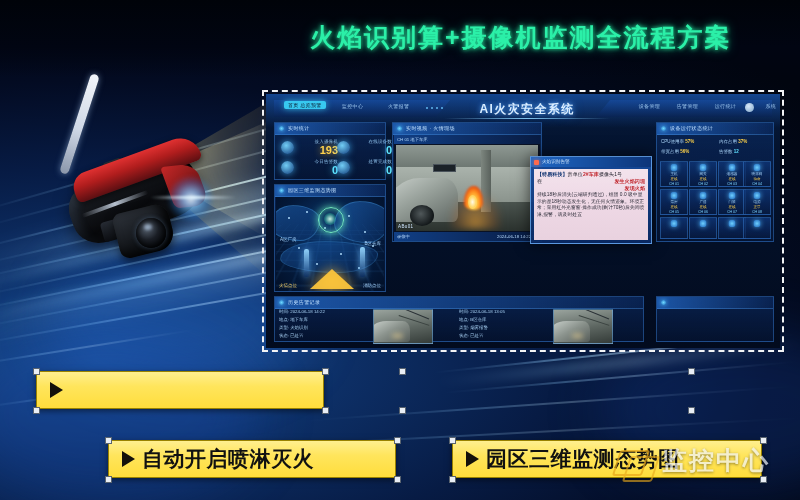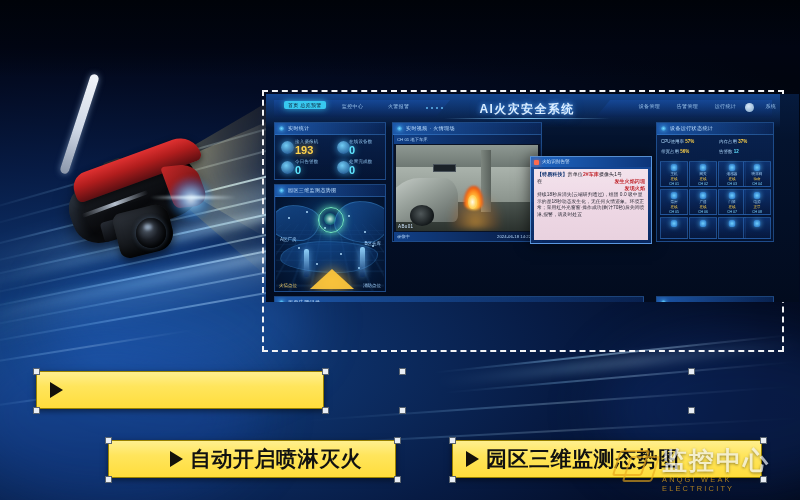--- a/index.html
+++ b/index.html
@@ -78,22 +78,22 @@
   .light-cone{position:absolute;left:168px;top:96px;width:110px;height:190px;
     background:linear-gradient(100deg,rgba(255,228,120,.34) 0%,rgba(255,216,100,.14) 45%,rgba(255,210,90,0) 100%);
     clip-path:polygon(0% 34%,0% 50%,100% 100%,100% 0%);filter:blur(4px);}
   .light-cone2{position:absolute;left:172px;top:110px;width:96px;height:140px;
     background:linear-gradient(100deg,rgba(255,240,180,.42),rgba(255,230,140,0));
     clip-path:polygon(0% 38%,0% 52%,100% 92%,100% 8%);filter:blur(6px);}
 
   
   .dash-frame{position:absolute;left:262px;top:90px;width:522px;height:262px;
     border:2px dashed #f2f3f5;box-sizing:border-box;}
-  .dash{position:absolute;left:266px;top:94px;width:514px;height:208px;overflow:hidden;
-    background:linear-gradient(180deg,#061b3e 0%,#04132e 22%,#030f26 60%,#020b1e 100%);padding-left:19px;}
+  .dash{position:absolute;left:266px;top:94px;width:514px;height:254px;overflow:hidden;
+    background:linear-gradient(180deg,#061b3e 0%,#04132e 22%,#030f26 60%,#020b1e 100%);}
   .dash-glowtop{position:absolute;left:0;top:0;width:514px;height:34px;
     background:linear-gradient(180deg,rgba(28,92,186,.65),rgba(10,40,95,0));}
 
   .dash-header{position:absolute;left:0;top:4px;width:514px;height:20px;}
   .dash-title{position:absolute;left:186px;top:3px;width:150px;text-align:center;
     font-size:12px;font-weight:700;letter-spacing:1.4px;color:#d8ecff;
     text-shadow:0 0 5px rgba(90,170,255,.95),0 0 11px rgba(50,130,240,.7);}
   .dash-title-underline{position:absolute;left:178px;top:20px;width:166px;height:1px;
     background:linear-gradient(90deg,rgba(70,150,255,0),rgba(140,210,255,.9),rgba(70,150,255,0));}
   .hdr-wing{position:absolute;top:2px;width:176px;height:17px;
@@ -110,21 +110,21 @@
   .panel{position:absolute;background:linear-gradient(180deg,rgba(12,44,100,.62),rgba(6,24,60,.5));
     border:1px solid rgba(58,128,214,.45);box-sizing:border-box;}
   .panel-hd{position:absolute;left:0;top:0;width:100%;height:11px;
     background:linear-gradient(90deg,rgba(30,92,178,.9),rgba(12,44,104,.25));
     border-bottom:1px solid rgba(70,145,225,.4);}
   .panel-hd-txt{position:absolute;left:13px;top:2px;font-size:5px;color:#bfe0ff;letter-spacing:.4px;white-space:nowrap;}
   .panel-hd-ic{position:absolute;left:4px;top:3px;width:5px;height:5px;border-radius:50%;
     background:radial-gradient(circle,#6fd8ff,#1d6fc0);box-shadow:0 0 4px rgba(90,200,255,.9);}
 
   
-  .stat-cell{position:absolute;width:43px;text-align:left;}
+  .stat-cell{position:absolute;width:43px;text-align:right;}
   .stat-ic{position:absolute;width:13px;height:13px;border-radius:50%;
     background:radial-gradient(circle at 40% 35%,rgba(120,215,255,.95),rgba(22,84,170,.55));
     box-shadow:0 0 7px rgba(70,185,255,.75);}
   .stat-lbl{font-size:4.5px;color:#8fc2ec;white-space:nowrap;letter-spacing:.2px;}
   .stat-val{font-size:11px;font-weight:700;color:#ffd34d;
     text-shadow:0 0 7px rgba(255,200,60,.8);line-height:12px;}
   .stat-val.cy{color:#5fe6ff;text-shadow:0 0 7px rgba(80,215,255,.8);}
 
   
   .map{position:absolute;overflow:hidden;
@@ -284,20 +284,23 @@
     <div class="streak fat" style="left:430px;top:378px;width:380px;transform:rotate(-6deg);opacity:.3;"></div>
     <div class="streak" style="left:430px;top:372px;width:370px;transform:rotate(-6deg);opacity:.5;"></div>
     <div class="streak" style="left:440px;top:392px;width:360px;transform:rotate(-5deg);opacity:.35;"></div>
     <div class="streak" style="left:300px;top:420px;width:500px;transform:rotate(-4deg);opacity:.28;"></div>
     <div class="streak" style="left:250px;top:446px;width:560px;transform:rotate(-3deg);opacity:.22;"></div>
     <div class="glowball" style="left:50px;top:250px;width:260px;height:140px;background:rgba(40,110,210,.30);"></div>
     <div class="glowball" style="left:-40px;top:330px;width:300px;height:170px;background:rgba(22,70,160,.35);"></div>
     <div class="glowball" style="left:600px;top:330px;width:280px;height:160px;background:rgba(20,62,150,.30);"></div>
   </div>
 
+  <div class="title-bar">
+    <div class="title-text">火焰识别算+摄像机监测全流程方案</div>
+  </div>
 
   <div class="light-cone"></div>
   <div class="light-cone2"></div>
   <div class="camera-wrap">
     <div class="antenna"></div>
     <div class="antenna-base"></div>
     <div class="cam-body"></div>
     <div class="cam-hood"></div>
     <div class="cam-hood-edge"></div>
     <div class="cam-stripe"></div>
@@ -567,37 +570,36 @@
   <div class="hdl" style="left:33px;top:368px;"></div>
     <div class="hdl" style="left:322px;top:368px;"></div>
   <div class="hdl" style="left:33px;top:407px;"></div>
     <div class="hdl" style="left:322px;top:407px;"></div>
 
   <div class="hdl" style="left:399px;top:368px;"></div>
     <div class="hdl" style="left:688px;top:368px;"></div>
   <div class="hdl" style="left:399px;top:407px;"></div>
     <div class="hdl" style="left:688px;top:407px;"></div>
 
-  <div class="ylabel" style="left:108px;top:440px;width:288px;height:38px;padding-left:48px;">
+  <div class="ylabel" style="left:108px;top:440px;width:288px;height:38px;">
     <div class="tri"></div>
     <div class="ytxt">自动开启喷淋灭火</div>
   </div>
   <div class="hdl" style="left:105px;top:437px;"></div>
     <div class="hdl" style="left:394px;top:437px;"></div>
   <div class="hdl" style="left:105px;top:476px;"></div>
     <div class="hdl" style="left:394px;top:476px;"></div>
 
   <div class="ylabel" style="left:452px;top:440px;width:310px;height:38px;">
     <div class="tri"></div>
     <div class="ytxt">园区三维监测态势图</div>
   </div>
   <div class="hdl" style="left:449px;top:437px;"></div>
     <div class="hdl" style="left:760px;top:437px;"></div>
   <div class="hdl" style="left:449px;top:476px;"></div>
     <div class="hdl" style="left:760px;top:476px;"></div>
 
   <div class="wm">
     <div class="wm-logo"></div>
     <div class="wm-cn">监控中心</div>
-    <div class="wm-en">ANQGI WEAK ELECTRICITY</div>
   </div>
 
 </div>
 
 </body></html>

